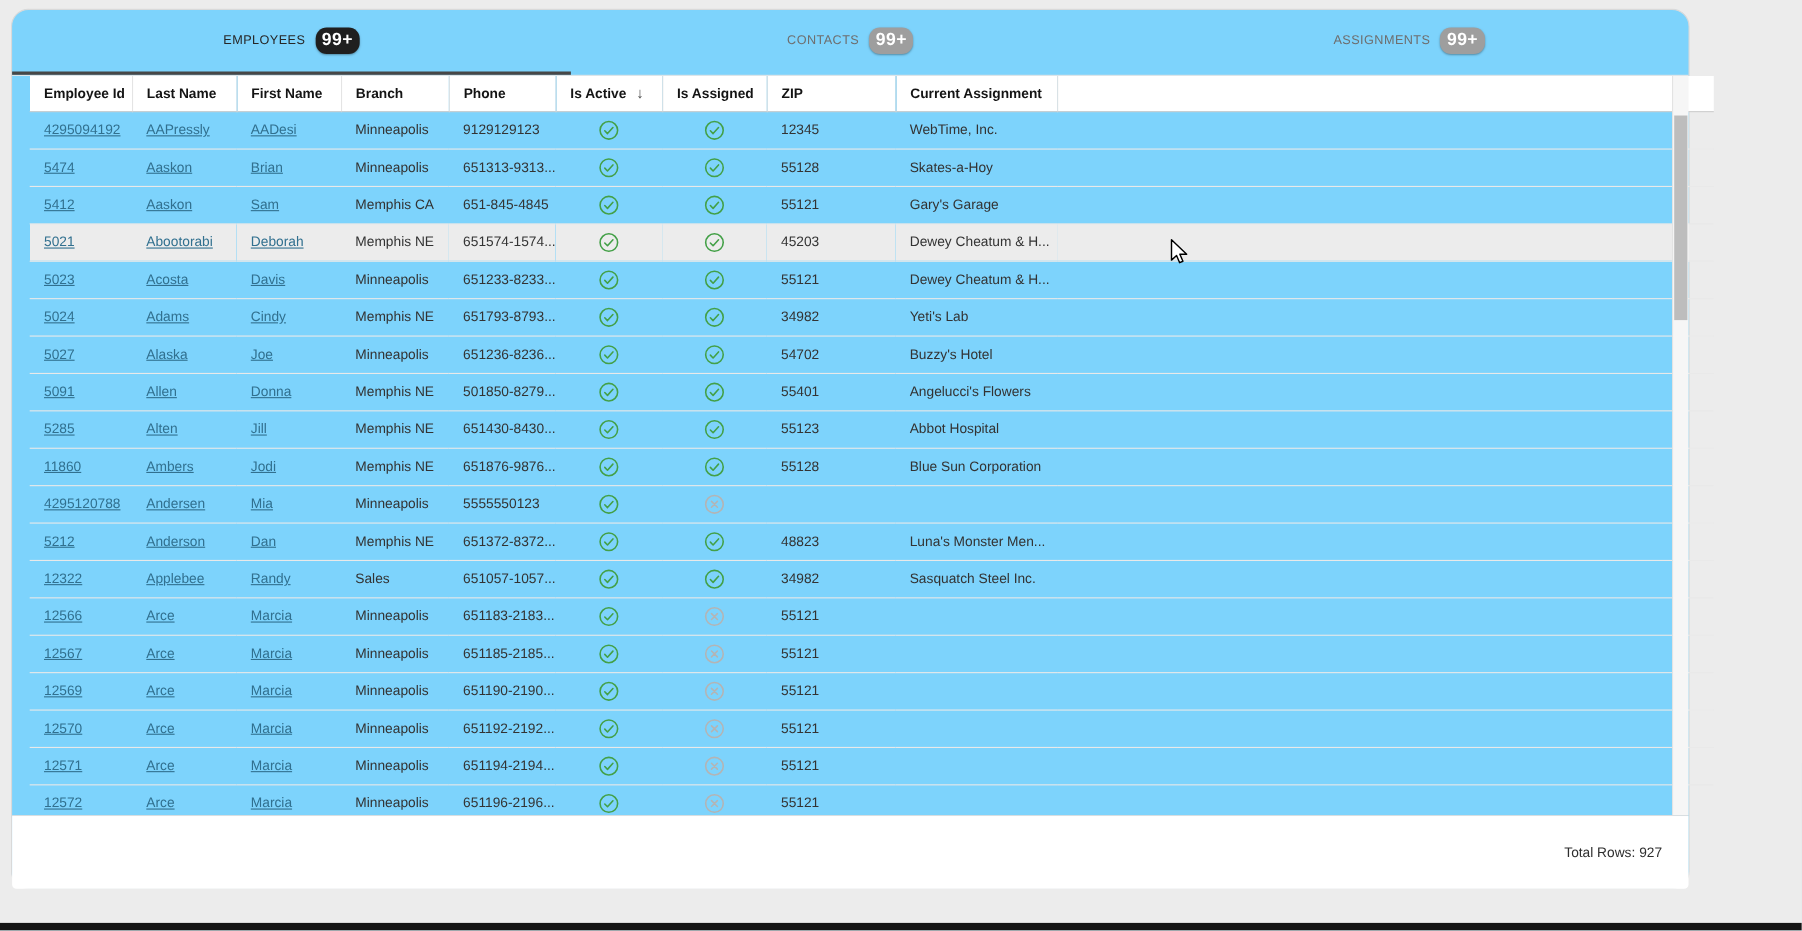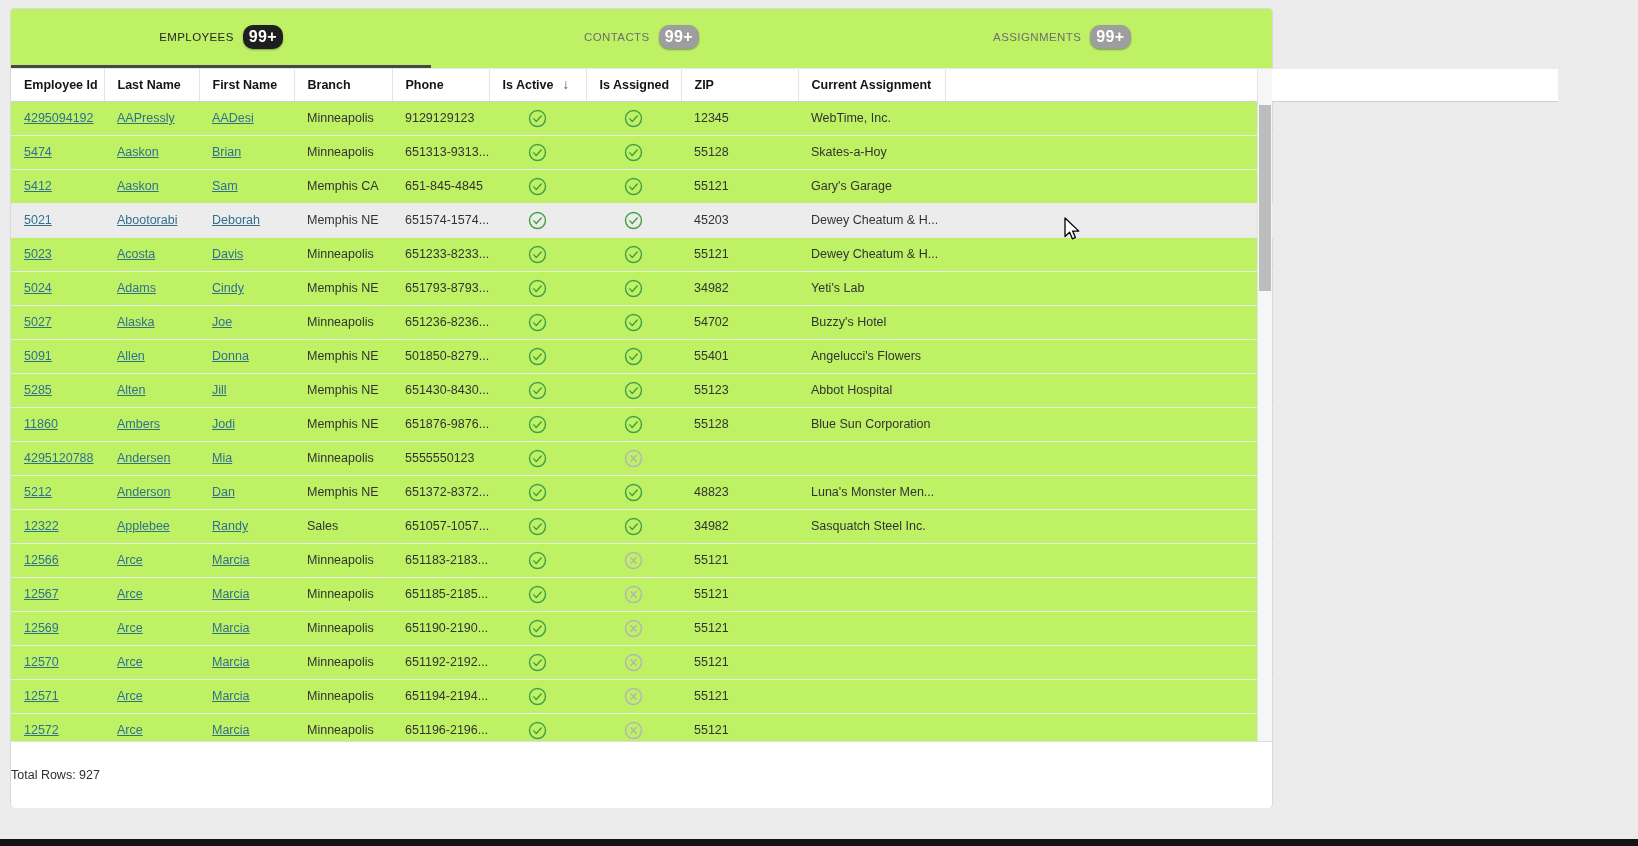--- a/index.html
+++ b/index.html
@@ -7,24 +7,24 @@
   body {
     font-family: "Liberation Sans", sans-serif;
     background: #ececec;
     position: relative;
     overflow: hidden;
   }
   .page { position: relative; width: 1638px; height: 846px; background: #ececec; overflow: hidden; }
 
   .card {
     position: absolute; left: 10px; top: 8px;
-    width: 1263px; height: 800px;
-    background: #bef264;
+    width: 1526px; height: 800px;
+    background: #7dd3fc;
     border: 1px solid #d9d9d9;
-    border-radius: 4px;
+    border-radius: 16px;
   }
 
   
   .tabs {
     display: flex; height: 60px; width: 100%;
     border-bottom: 1px solid #e7e7e7;
   }
   .tab {
     flex: 1; display: flex; align-items: center; justify-content: center;
     gap: 9px; cursor: pointer;
@@ -40,21 +40,21 @@
     box-shadow: 0 1px 2px rgba(0,0,0,.35);
   }
   .tab.active .tab-badge { background: #1f1f1f; }
 
   
   .table-wrap {
     position: absolute; left: 0; top: 60px;
     width: 1547px; height: 672px;
     overflow: hidden;
   }
-  table { width: 100%; border-collapse: collapse; table-layout: fixed; }
+  table { width: 100%; border-collapse: collapse; table-layout: fixed; margin-left: 16px; }
   th {
     height: 32px; text-align: left; vertical-align: middle;
     font-size: 12.5px; font-weight: 700; color: #141414;
     padding: 0 6px 0 13px; white-space: nowrap; overflow: hidden;
     border-bottom: 1px solid #cfcfcf;
     border-right: 1px solid #e4e4e4;
     background: #fff; cursor: pointer;
   }
   th.no-sep { border-right: none; cursor: default; }
   .sort-arrow { margin-left: 9px; font-size: 13.5px; font-weight: 400; color: #4a4a4a; }
@@ -76,21 +76,21 @@
   }
   .scroll-thumb {
     position: absolute; left: 1px; right: 1px; top: 36px; height: 186px;
     background: #bdbdbd;
   }
 
   
   .footer {
     position: absolute; left: 0; right: 0; top: 732px; height: 67px;
     border-top: 1px solid #dedede;
-    display: flex; align-items: center; justify-content: flex-start;
+    display: flex; align-items: center; justify-content: flex-end;
     padding-right: 24px; font-size: 12.5px; color: #2e2e2e;
     background: #fff; border-radius: 0 0 4px 4px;
   }
 
   .bottom-bar {
     position: absolute; left: 0; bottom: 0; width: 1638px; height: 7px;
     background: #141414;
   }
 
   .cursor { position: absolute; left: 1060px; top: 216px; width: 24px; height: 26px; pointer-events: none; }

